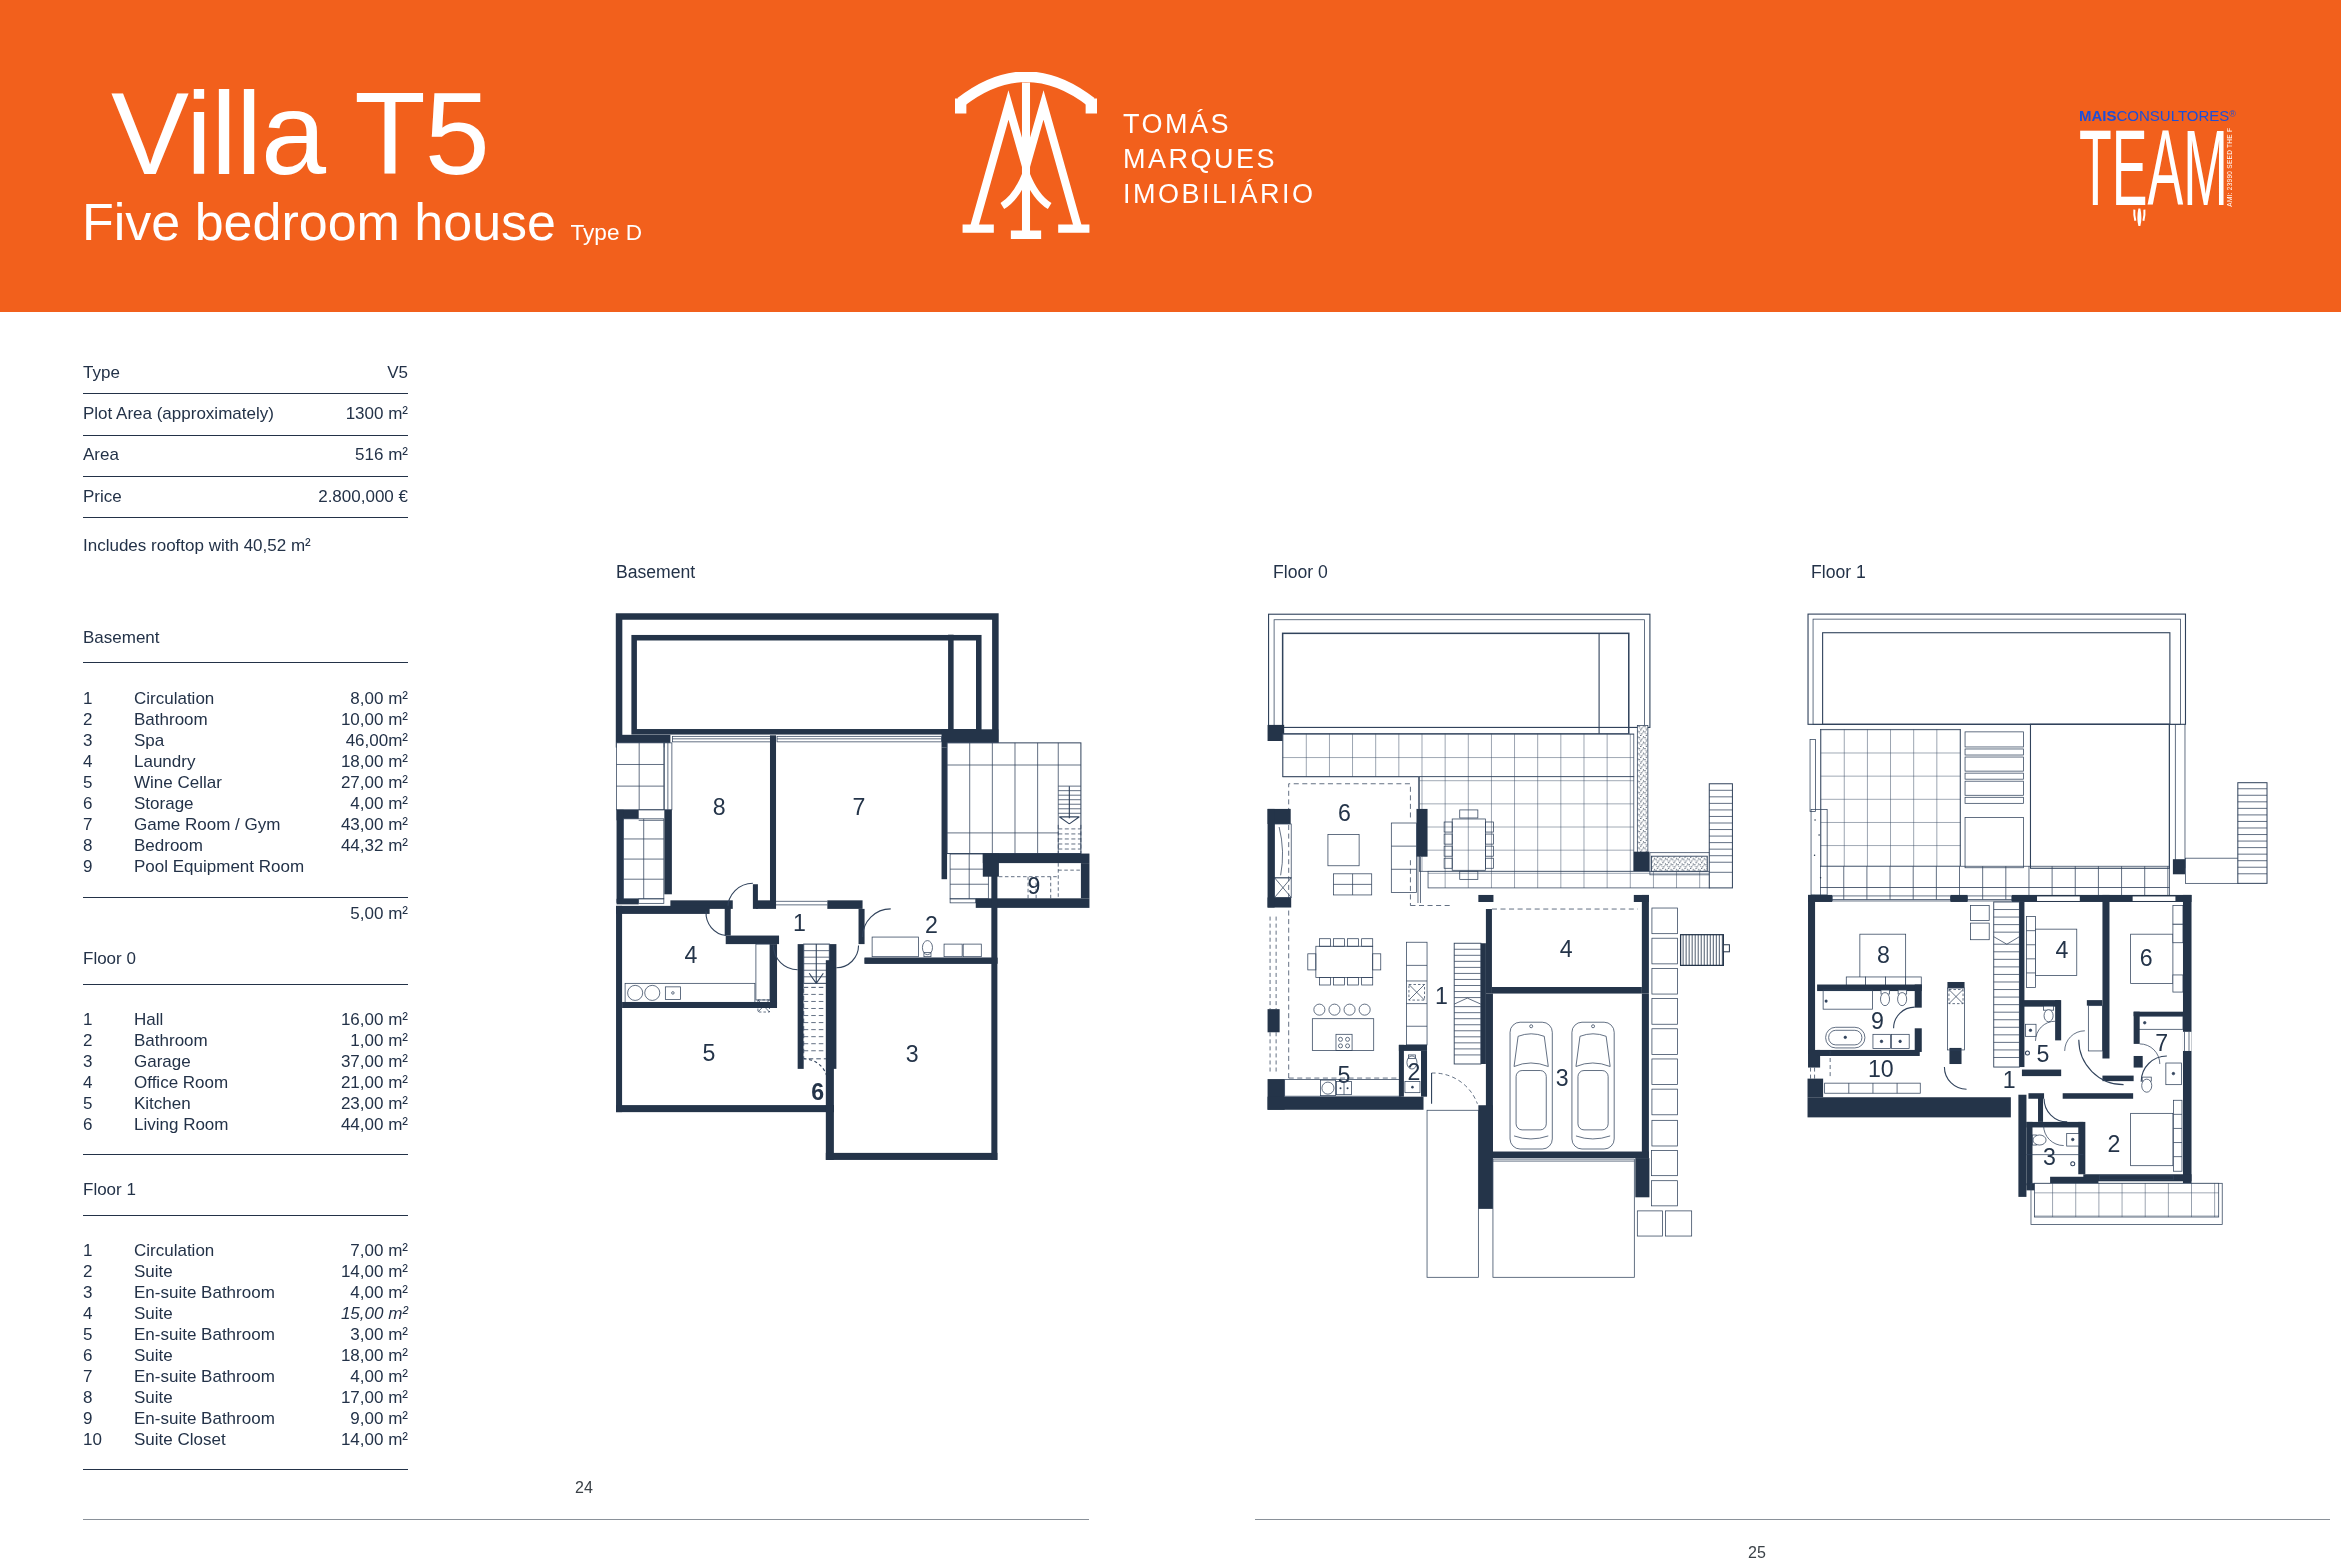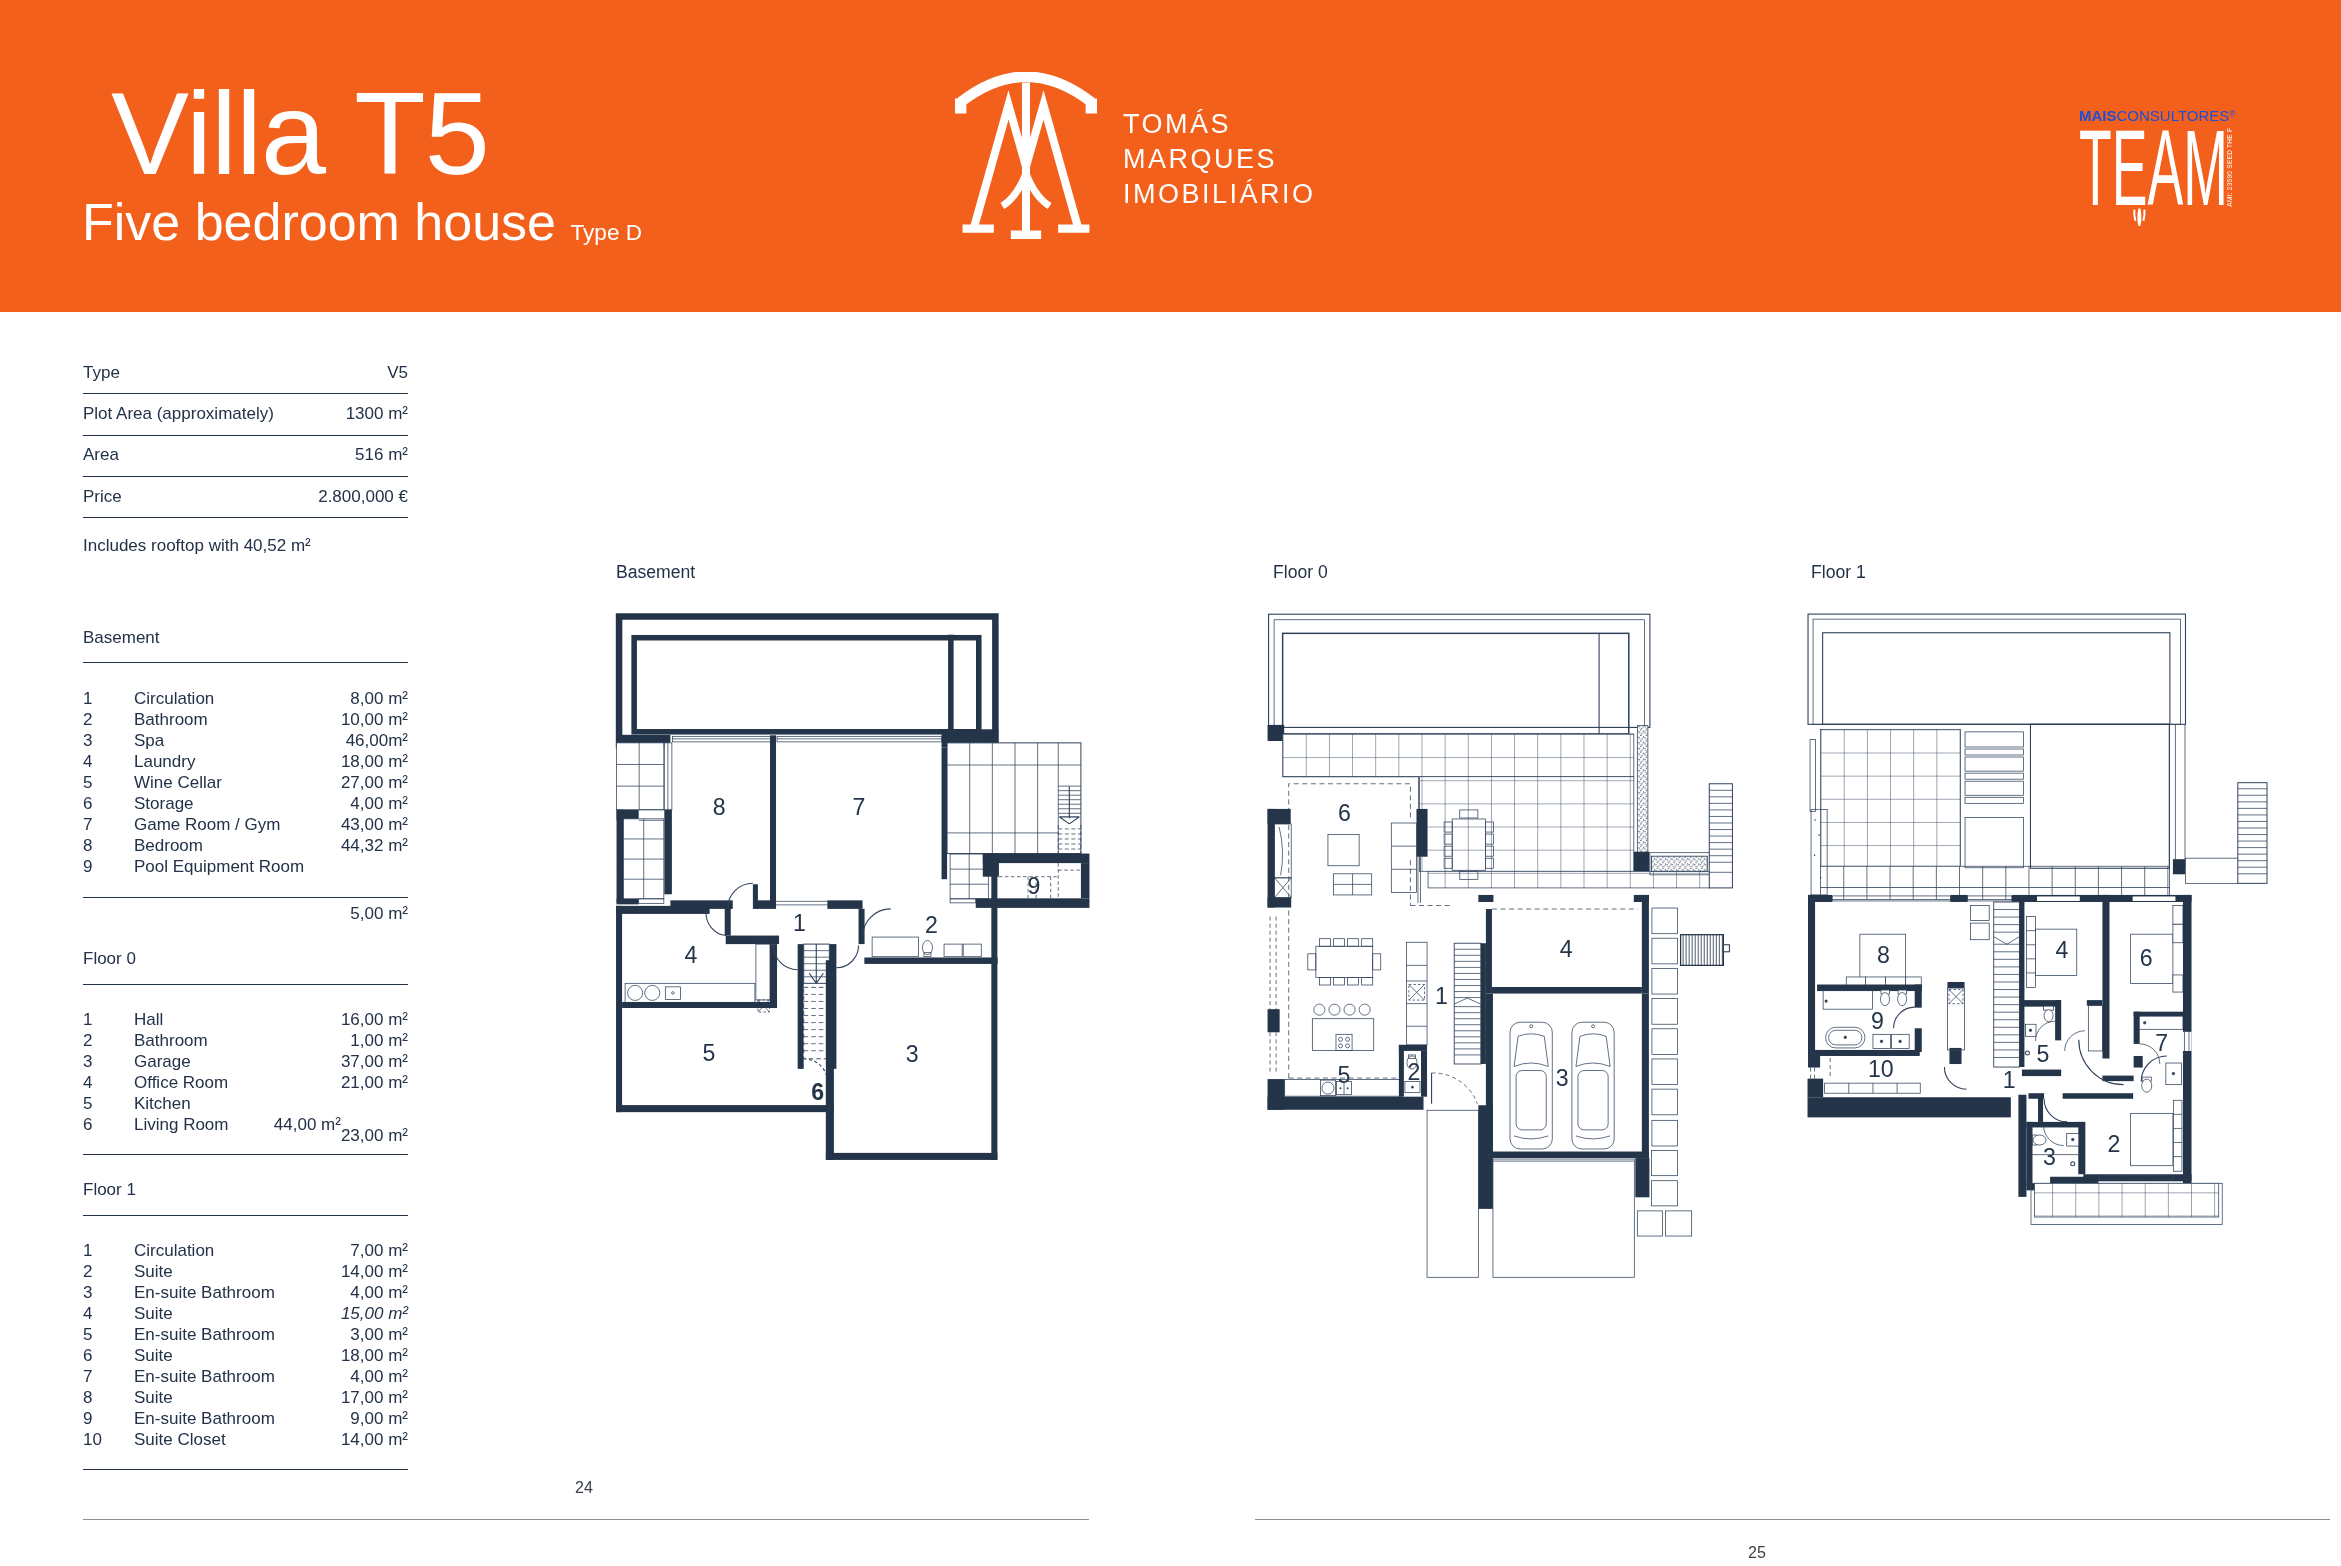--- a/index.html
+++ b/index.html
@@ -87,21 +87,21 @@
 </div>
 
 <div class="abs navy" style="left:83px;top:0;width:325px;font-size:17px;">
   <div class="abs" style="top:949px;left:0;">Floor 0</div>
   <div class="abs" style="top:984px;left:0;width:325px;border-top:1.5px solid #233248;"></div>
   <div class="abs" style="top:1009px;left:0;width:325px;line-height:21px;">
     <div><span style="display:inline-block;width:51px;">1</span>Hall<span style="float:right;">16,00 m²</span></div>
     <div><span style="display:inline-block;width:51px;">2</span>Bathroom<span style="float:right;">1,00 m²</span></div>
     <div><span style="display:inline-block;width:51px;">3</span>Garage<span style="float:right;">37,00 m²</span></div>
     <div><span style="display:inline-block;width:51px;">4</span>Office Room<span style="float:right;">21,00 m²</span></div>
-    <div><span style="display:inline-block;width:51px;">5</span>Kitchen<span style="float:right;margin-top:32px;">23,00 m²</span></div>
+    <div><span style="display:inline-block;width:51px;">5</span>Kitchen<span style="float:right;">23,00 m²</span></div>
     <div><span style="display:inline-block;width:51px;">6</span>Living Room<span style="float:right;">44,00 m²</span></div>
   </div>
   <div class="abs" style="top:1154px;left:0;width:325px;border-top:1.5px solid #233248;"></div>
 </div>
 
 <div class="abs navy" style="left:83px;top:0;width:325px;font-size:17px;">
   <div class="abs" style="top:1180px;left:0;">Floor 1</div>
   <div class="abs" style="top:1215px;left:0;width:325px;border-top:1.5px solid #233248;"></div>
   <div class="abs" style="top:1240px;left:0;width:325px;line-height:21px;">
     <div><span style="display:inline-block;width:51px;">1</span>Circulation<span style="float:right;">7,00 m²</span></div>

